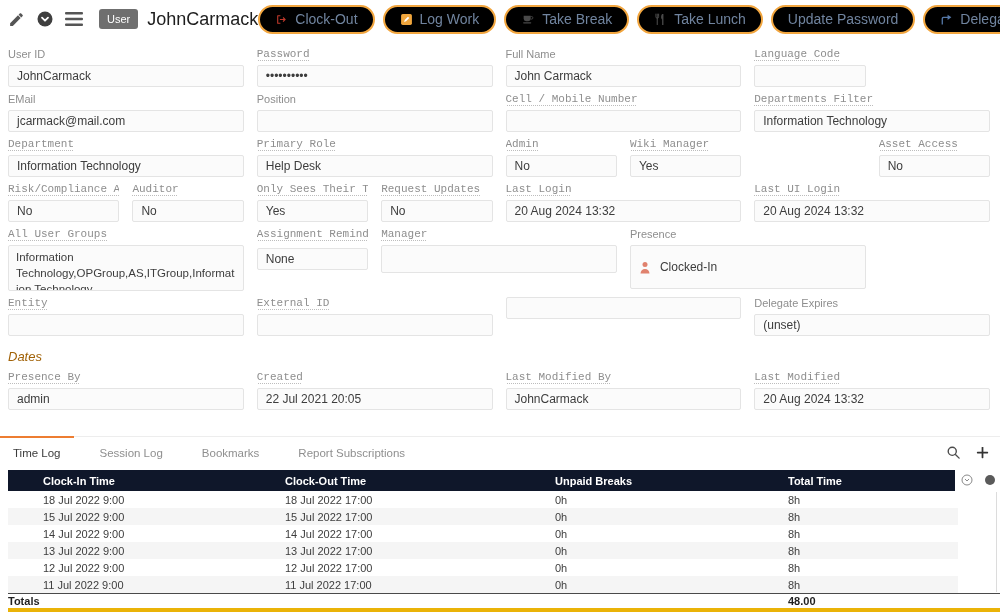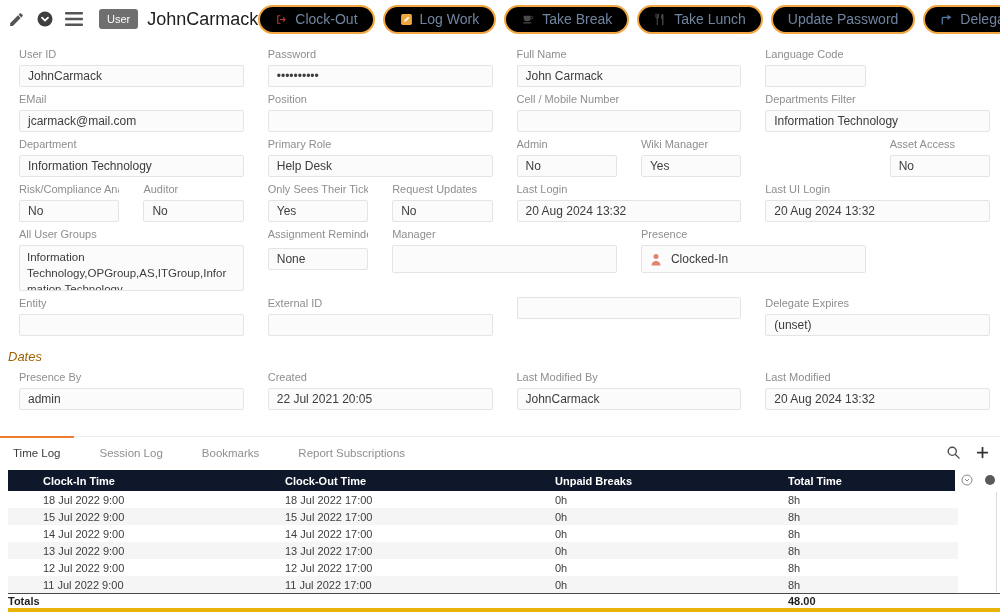--- a/index.html
+++ b/index.html
@@ -15,25 +15,25 @@
   .title { font-size:18px; color:#1d1d1d; }
   .btns { margin-left:auto; display:flex; gap:8px; }
   .btn { display:inline-flex; align-items:center; gap:7px; height:29px; padding:0 15px;
     border:2px solid #F2A63F; border-radius:15px; background:#000000; color:#70849F;
     font-size:14px; cursor:pointer; white-space:nowrap; font-family:inherit; }
   .btn svg { display:block; }
 
   
   .form { padding:10px 10px 0 8px; }
   .frow { display:grid; grid-template-columns:repeat(8,1fr); column-gap:13px; margin-bottom:6px; }
-  .field { min-width:0;margin-left:11px; }
+  .field { min-width:0; }
   .label { font-size:11px; color:#8e8e8e; margin-bottom:4px; height:13px; white-space:nowrap;
     overflow:hidden; }
   .label.u { text-decoration:underline dotted #bdbdbd; text-underline-offset:3px;
-    text-decoration-thickness:1px; }
+    text-decoration-thickness:1px;font-family:Liberation Mono, monospace; }
   .box { height:22px; background:#fbfbfb; border:1px solid #e4e4e4; border-radius:2px;
     padding:0 8px; font-size:12px; color:#3d3d3d; display:flex; align-items:center;
     overflow:hidden; white-space:nowrap; }
   .box.tall { height:46px; display:block; padding:3px 7px; font-size:11.5px;
     line-height:16px; white-space:normal; word-break:break-word; }
   .box .p-icon { margin-right:9px; display:flex; }
   .c12{grid-column:1/2}.c13{grid-column:1/3}.c23{grid-column:2/3}.c34{grid-column:3/4}
   .c35{grid-column:3/5}.c45{grid-column:4/5}.c46{grid-column:4/6}.c56{grid-column:5/6}
   .c57{grid-column:5/7}.c67{grid-column:6/7}.c68{grid-column:6/8}.c78{grid-column:7/8}
   .c79{grid-column:7/9}.c89{grid-column:8/9}
@@ -242,21 +242,21 @@
     <div class="field c34" style="padding-top:11px;">
       <div class="label u" style="margin-top:-11px;">Assignment Reminders</div>
       <div class="box" style="margin-top:7px;">None</div>
     </div>
     <div class="field c46" style="padding-top:11px;">
       <div class="label u" style="margin-top:-11px;">Manager</div>
       <div class="box" style="margin-top:4px; height:28px;"></div>
     </div>
     <div class="field c68" style="padding-top:11px;">
       <div class="label" style="margin-top:-11px;">Presence</div>
-      <div class="box" style="margin-top:4px; height:28px;">
+      <div class="box" style="margin-top:4px; height:44px;">
         <span class="p-icon">
           <svg width="12" height="13" viewBox="0 0 24 26" fill="#E0826E">
               <circle cx="12" cy="7" r="5"></circle>
               <path d="M3 25c0-5 4-9 9-9s9 4 9 9H3z"></path>
             </svg>
         </span>
         <span>Clocked-In</span>
       </div>
     </div>
   </div>

